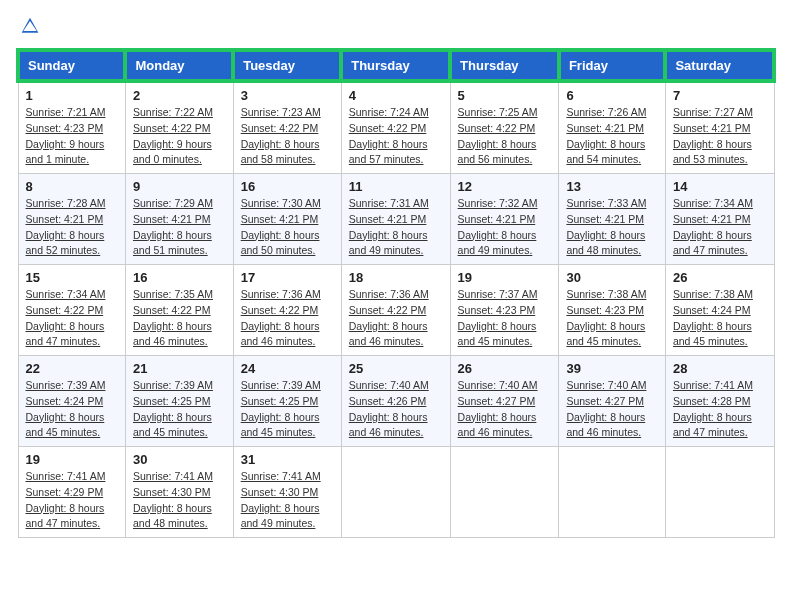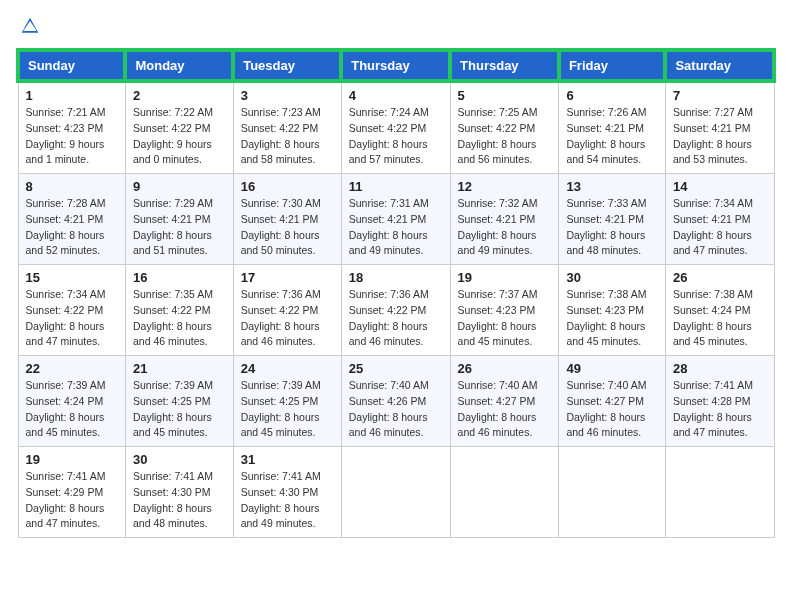--- a/index.html
+++ b/index.html
@@ -82,20 +82,21 @@
       font-size: 13px;
       font-weight: bold;
       color: #222;
       display: block;
       margin-bottom: 2px;
     }
     .day-detail {
       font-size: 10.5px;
       color: #333;
       line-height: 1.5;
+      text-decoration: underline;
     }
     .empty-cell {
       background: #f9f9f9;
     }
   </style>
 </head>
 <body>
 
 <div class="header-area">
   <div class="logo">
@@ -336,21 +337,21 @@
         </td>
         <td>
           <span class="day-num">26</span>
           <span class="day-detail">
             Sunrise: 7:40 AM<br>
             Sunset: 4:27 PM<br>
             Daylight: 8 hours and 46 minutes.
           </span>
         </td>
         <td>
-          <span class="day-num">49</span>
+          <span class="day-num">39</span>
           <span class="day-detail">
             Sunrise: 7:40 AM<br>
             Sunset: 4:27 PM<br>
             Daylight: 8 hours and 46 minutes.
           </span>
         </td>
         <td>
           <span class="day-num">28</span>
           <span class="day-detail">
             Sunrise: 7:41 AM<br>

